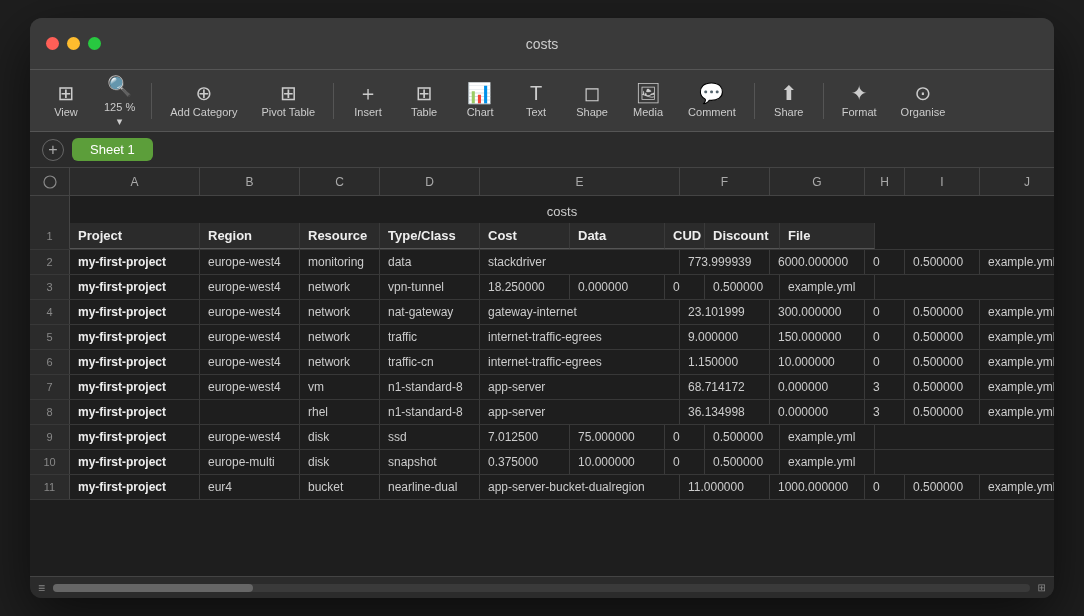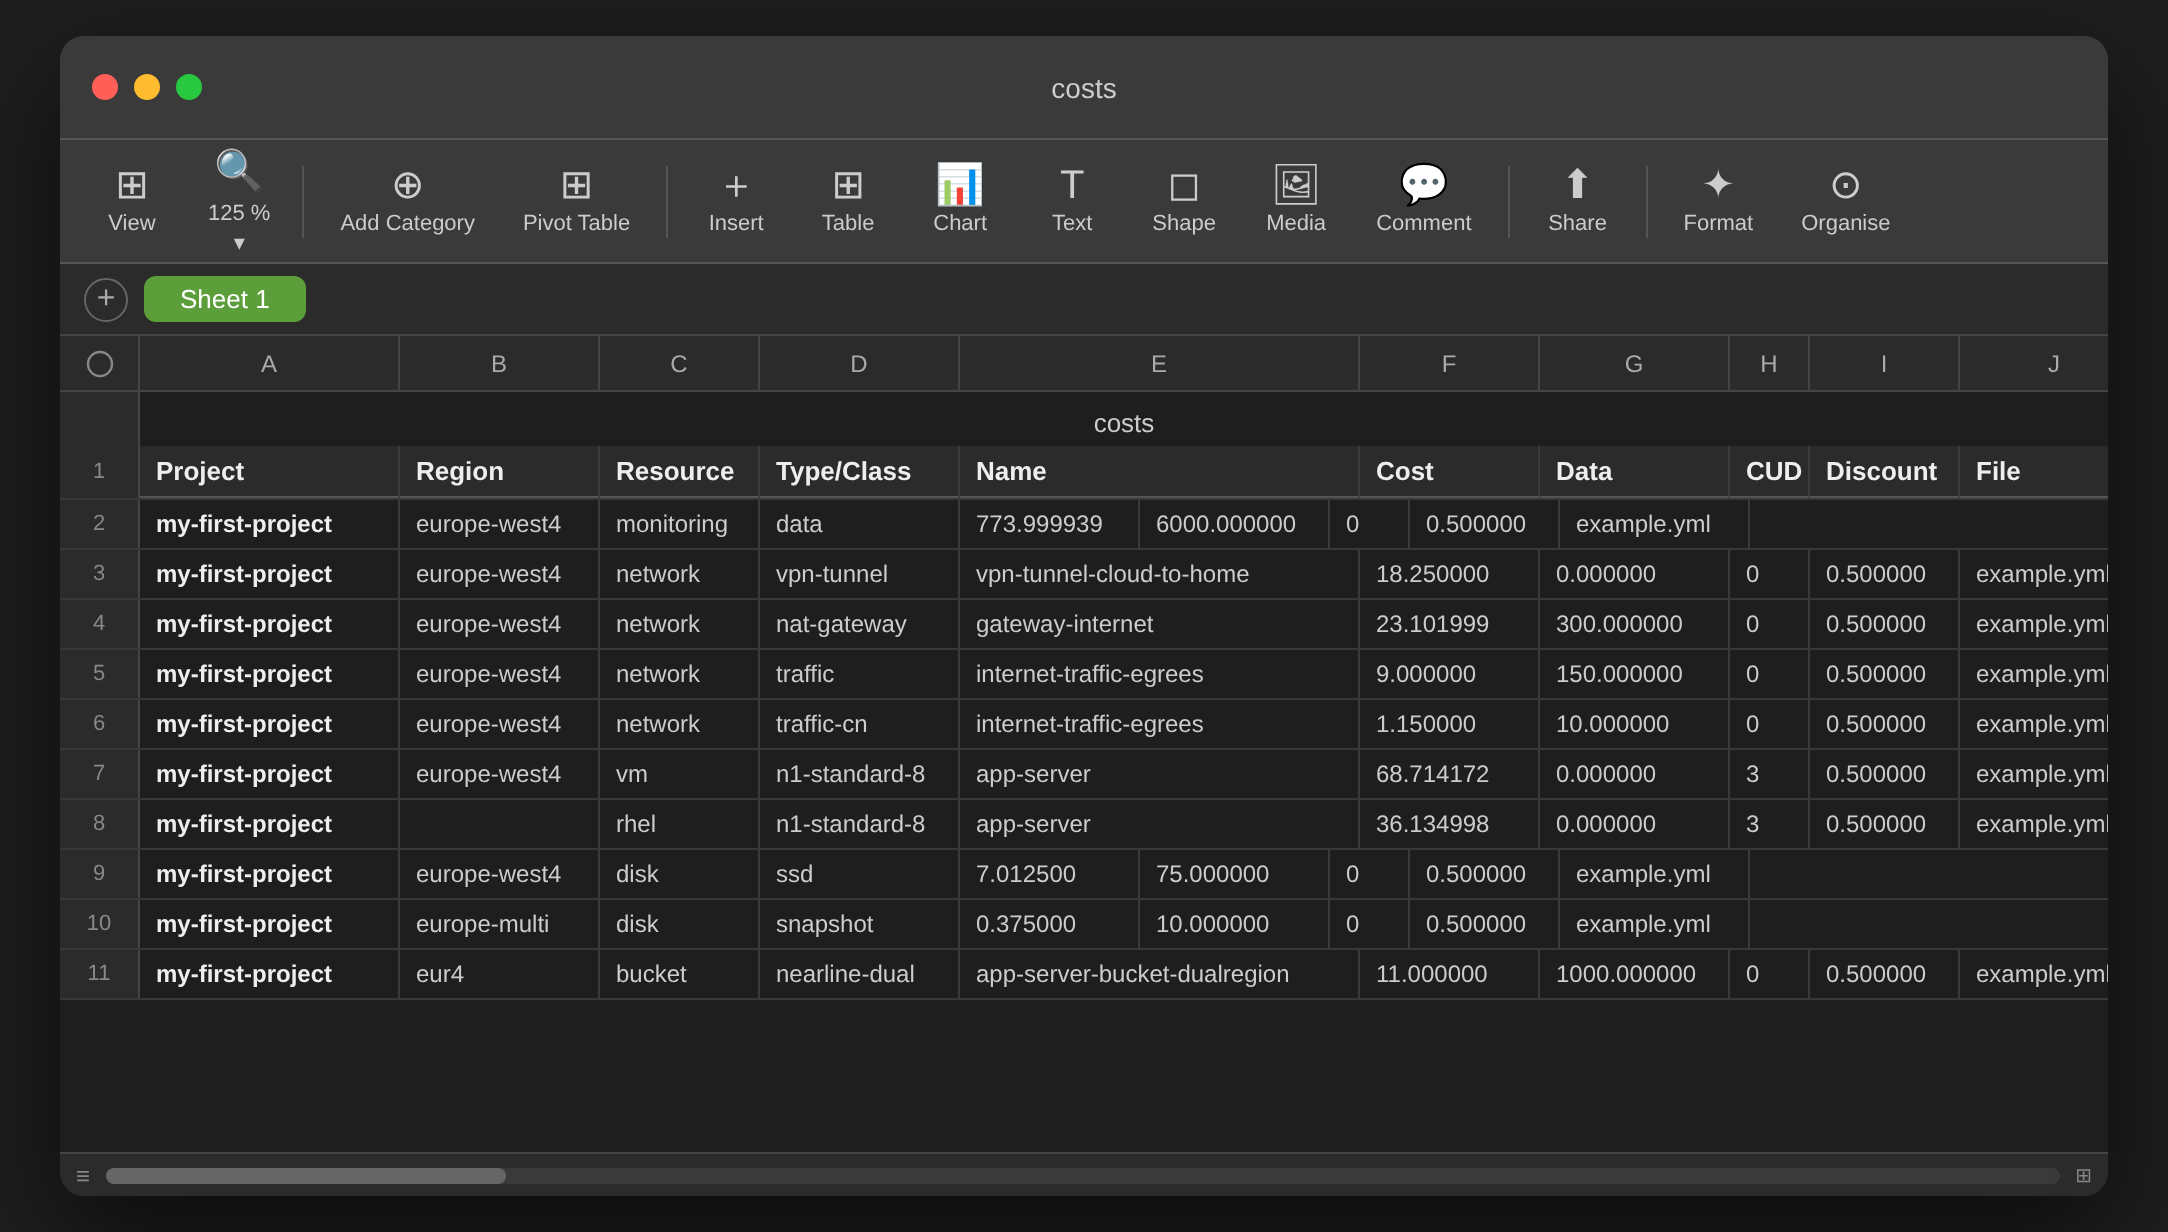--- a/index.html
+++ b/index.html
@@ -377,48 +377,47 @@
         <div class="title-span-cell row-num"></div>
         <div class="title-main-cell">costs</div>
       </div>
 
       <div class="data-row header-row">
         <div class="row-num">1</div>
         <div class="cell col-a cell-bold">Project</div>
         <div class="cell col-b cell-bold">Region</div>
         <div class="cell col-c cell-bold">Resource</div>
         <div class="cell col-d cell-bold">Type/Class</div>
-        <div class="cell col-e cell-bold">Name</div>
         <div class="cell col-f cell-bold">Cost</div>
         <div class="cell col-g cell-bold">Data</div>
         <div class="cell col-h cell-bold">CUD</div>
         <div class="cell col-i cell-bold">Discount</div>
         <div class="cell col-j cell-bold">File</div>
       </div>
 
       <div id="data-rows-container">
           <div class="data-row">
             <div class="row-num">2</div>
             <div class="cell col-a cell-bold">my-first-project</div>
             <div class="cell col-b">europe-west4</div>
             <div class="cell col-c">monitoring</div>
             <div class="cell col-d">data</div>
+            <div class="cell col-e">stackdriver</div>
             <div class="cell col-f">773.999939</div>
             <div class="cell col-g">6000.000000</div>
             <div class="cell col-h">0</div>
             <div class="cell col-i">0.500000</div>
             <div class="cell col-j">example.yml</div>
           </div>
           <div class="data-row">
             <div class="row-num">3</div>
             <div class="cell col-a cell-bold">my-first-project</div>
             <div class="cell col-b">europe-west4</div>
             <div class="cell col-c">network</div>
             <div class="cell col-d">vpn-tunnel</div>
-            <div class="cell col-e">vpn-tunnel-cloud-to-home</div>
             <div class="cell col-f">18.250000</div>
             <div class="cell col-g">0.000000</div>
             <div class="cell col-h">0</div>
             <div class="cell col-i">0.500000</div>
             <div class="cell col-j">example.yml</div>
           </div>
           <div class="data-row">
             <div class="row-num">4</div>
             <div class="cell col-a cell-bold">my-first-project</div>
             <div class="cell col-b">europe-west4</div>

